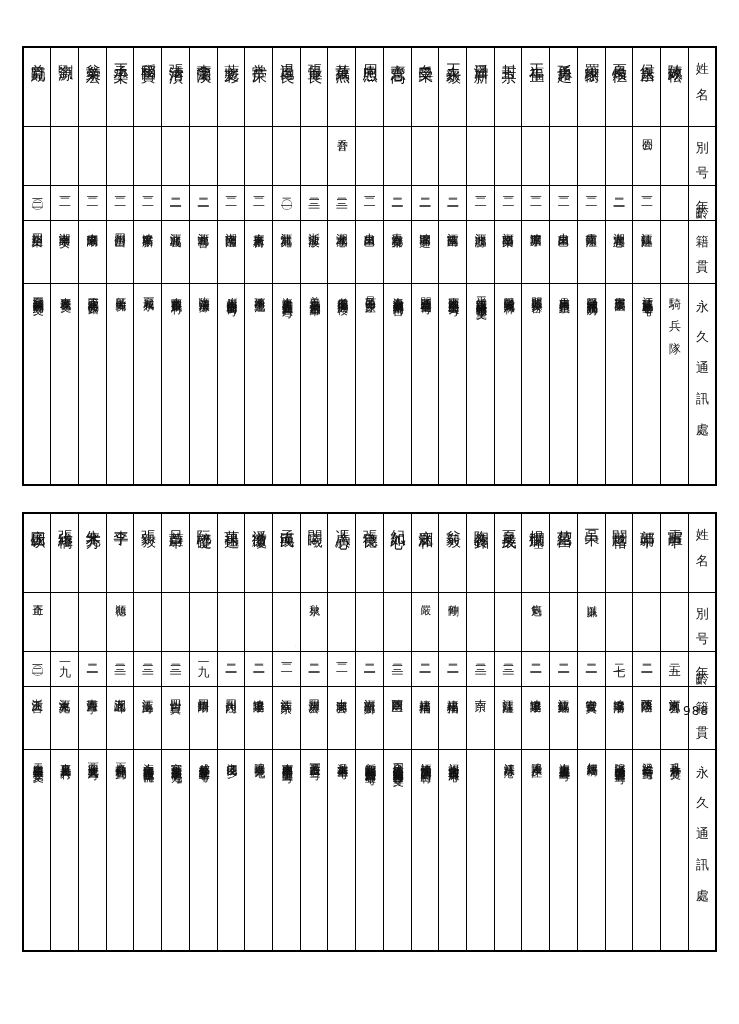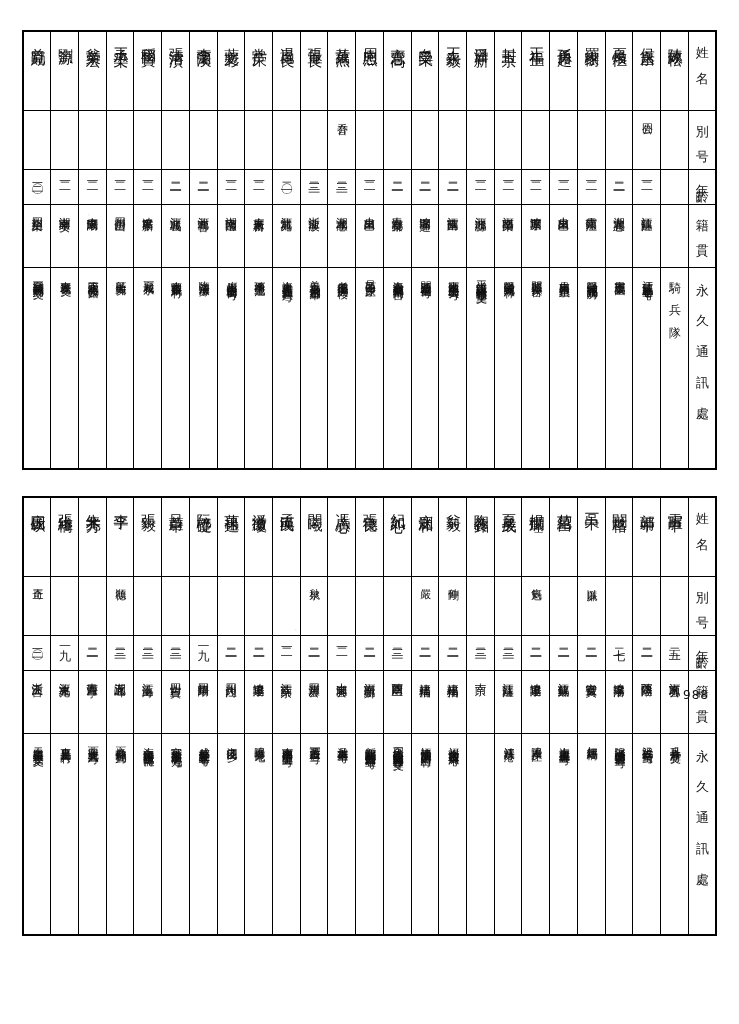--- a/index.html
+++ b/index.html
@@ -14,20 +14,21 @@
     color: #111;
     position: relative;
     overflow: hidden;
   }
   .page {
     position: relative;
     width: 739px;
     height: 716px;
     box-sizing: border-box;
     padding: 30px 22px 10px 22px;
+    margin-top: 16px;
   }
 
   
   .roster {
     border-collapse: collapse;
     table-layout: fixed;
     width: 100%;
     border: 2px solid #000;
   }
   .roster td, .roster th {

